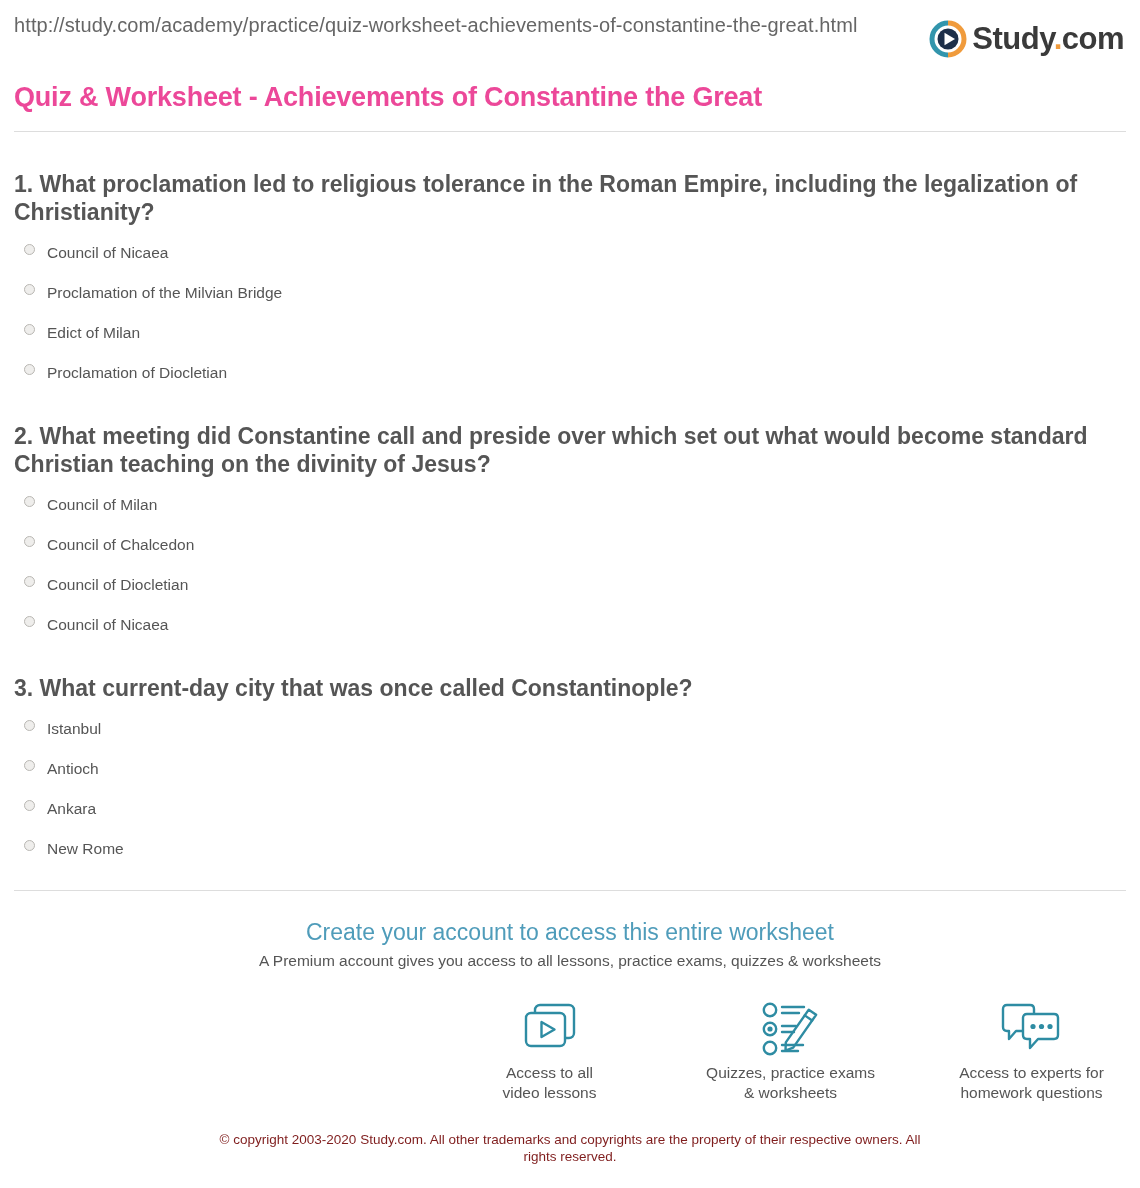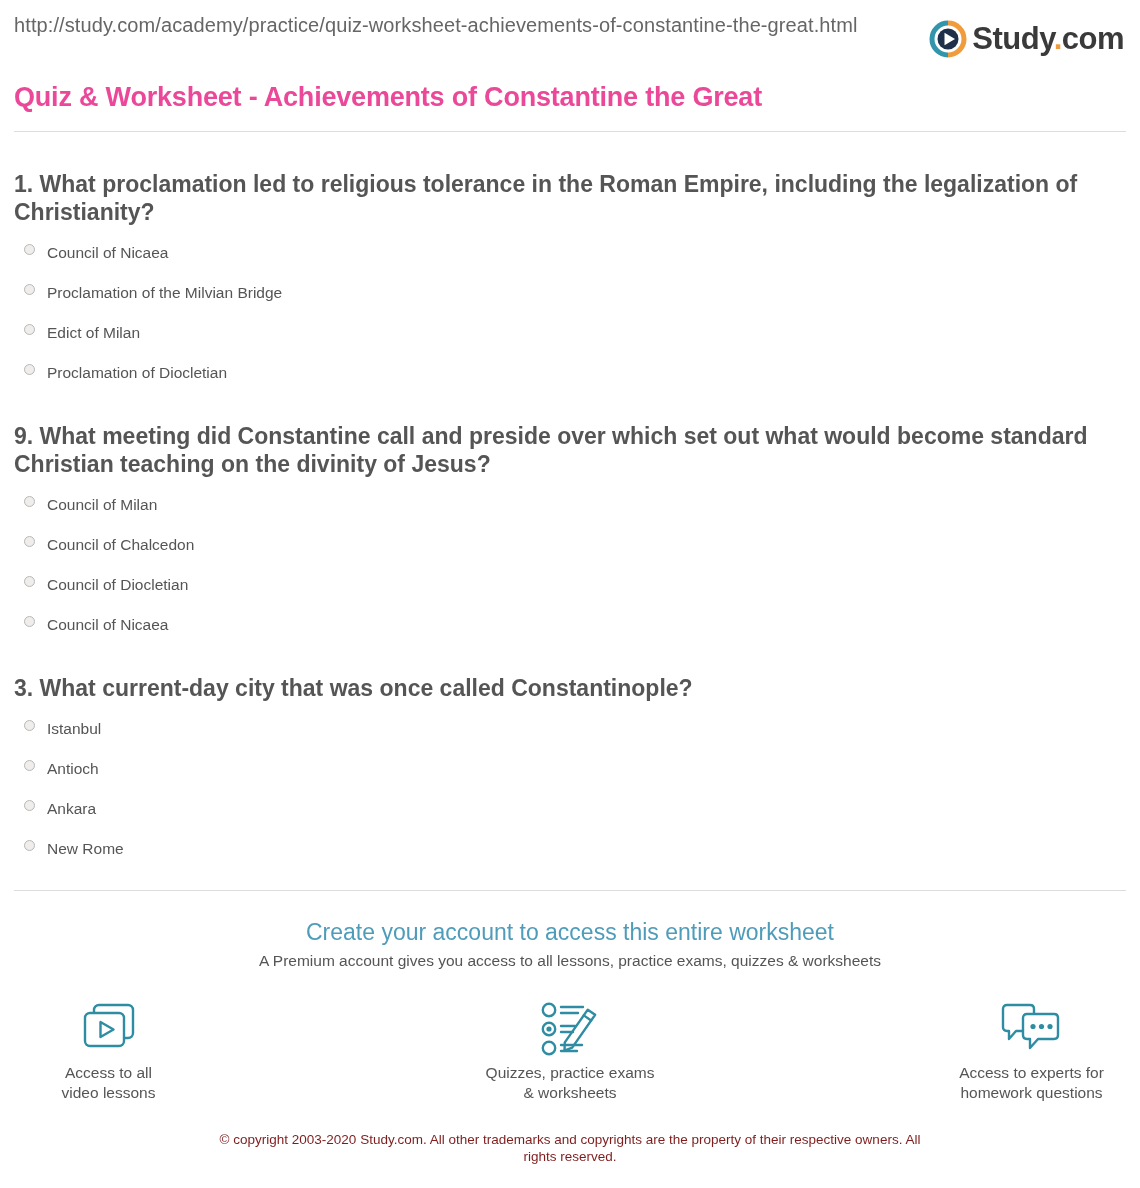--- a/index.html
+++ b/index.html
@@ -104,21 +104,22 @@
   }
   .cta-subtitle {
     margin-top: 4px;
     font-size: 15.5px;
     color: #555555;
     line-height: 20px;
   }
   .features {
     margin-top: 30px;
     display: flex;
-    justify-content: space-between;
+    justify-content: flex-end;
+    gap: 24px;
   }
   .feature {
     width: 217px;
     text-align: center;
   }
   .feature-icon-box {
     height: 56px;
     display: flex;
     align-items: center;
     justify-content: center;
@@ -181,21 +182,21 @@
         <span class="option-label">Edict of Milan</span>
       </li>
       <li class="option">
         <span class="radio"></span>
         <span class="option-label">Proclamation of Diocletian</span>
       </li>
     </ul>
   </div>
 
   <div class="question">
-    <h2 class="question-heading">9. What meeting did Constantine call and preside over which set out what would become standard Christian teaching on the divinity of Jesus?</h2>
+    <h2 class="question-heading">2. What meeting did Constantine call and preside over which set out what would become standard Christian teaching on the divinity of Jesus?</h2>
     <ul class="options">
       <li class="option">
         <span class="radio"></span>
         <span class="option-label">Council of Milan</span>
       </li>
       <li class="option">
         <span class="radio"></span>
         <span class="option-label">Council of Chalcedon</span>
       </li>
       <li class="option">

